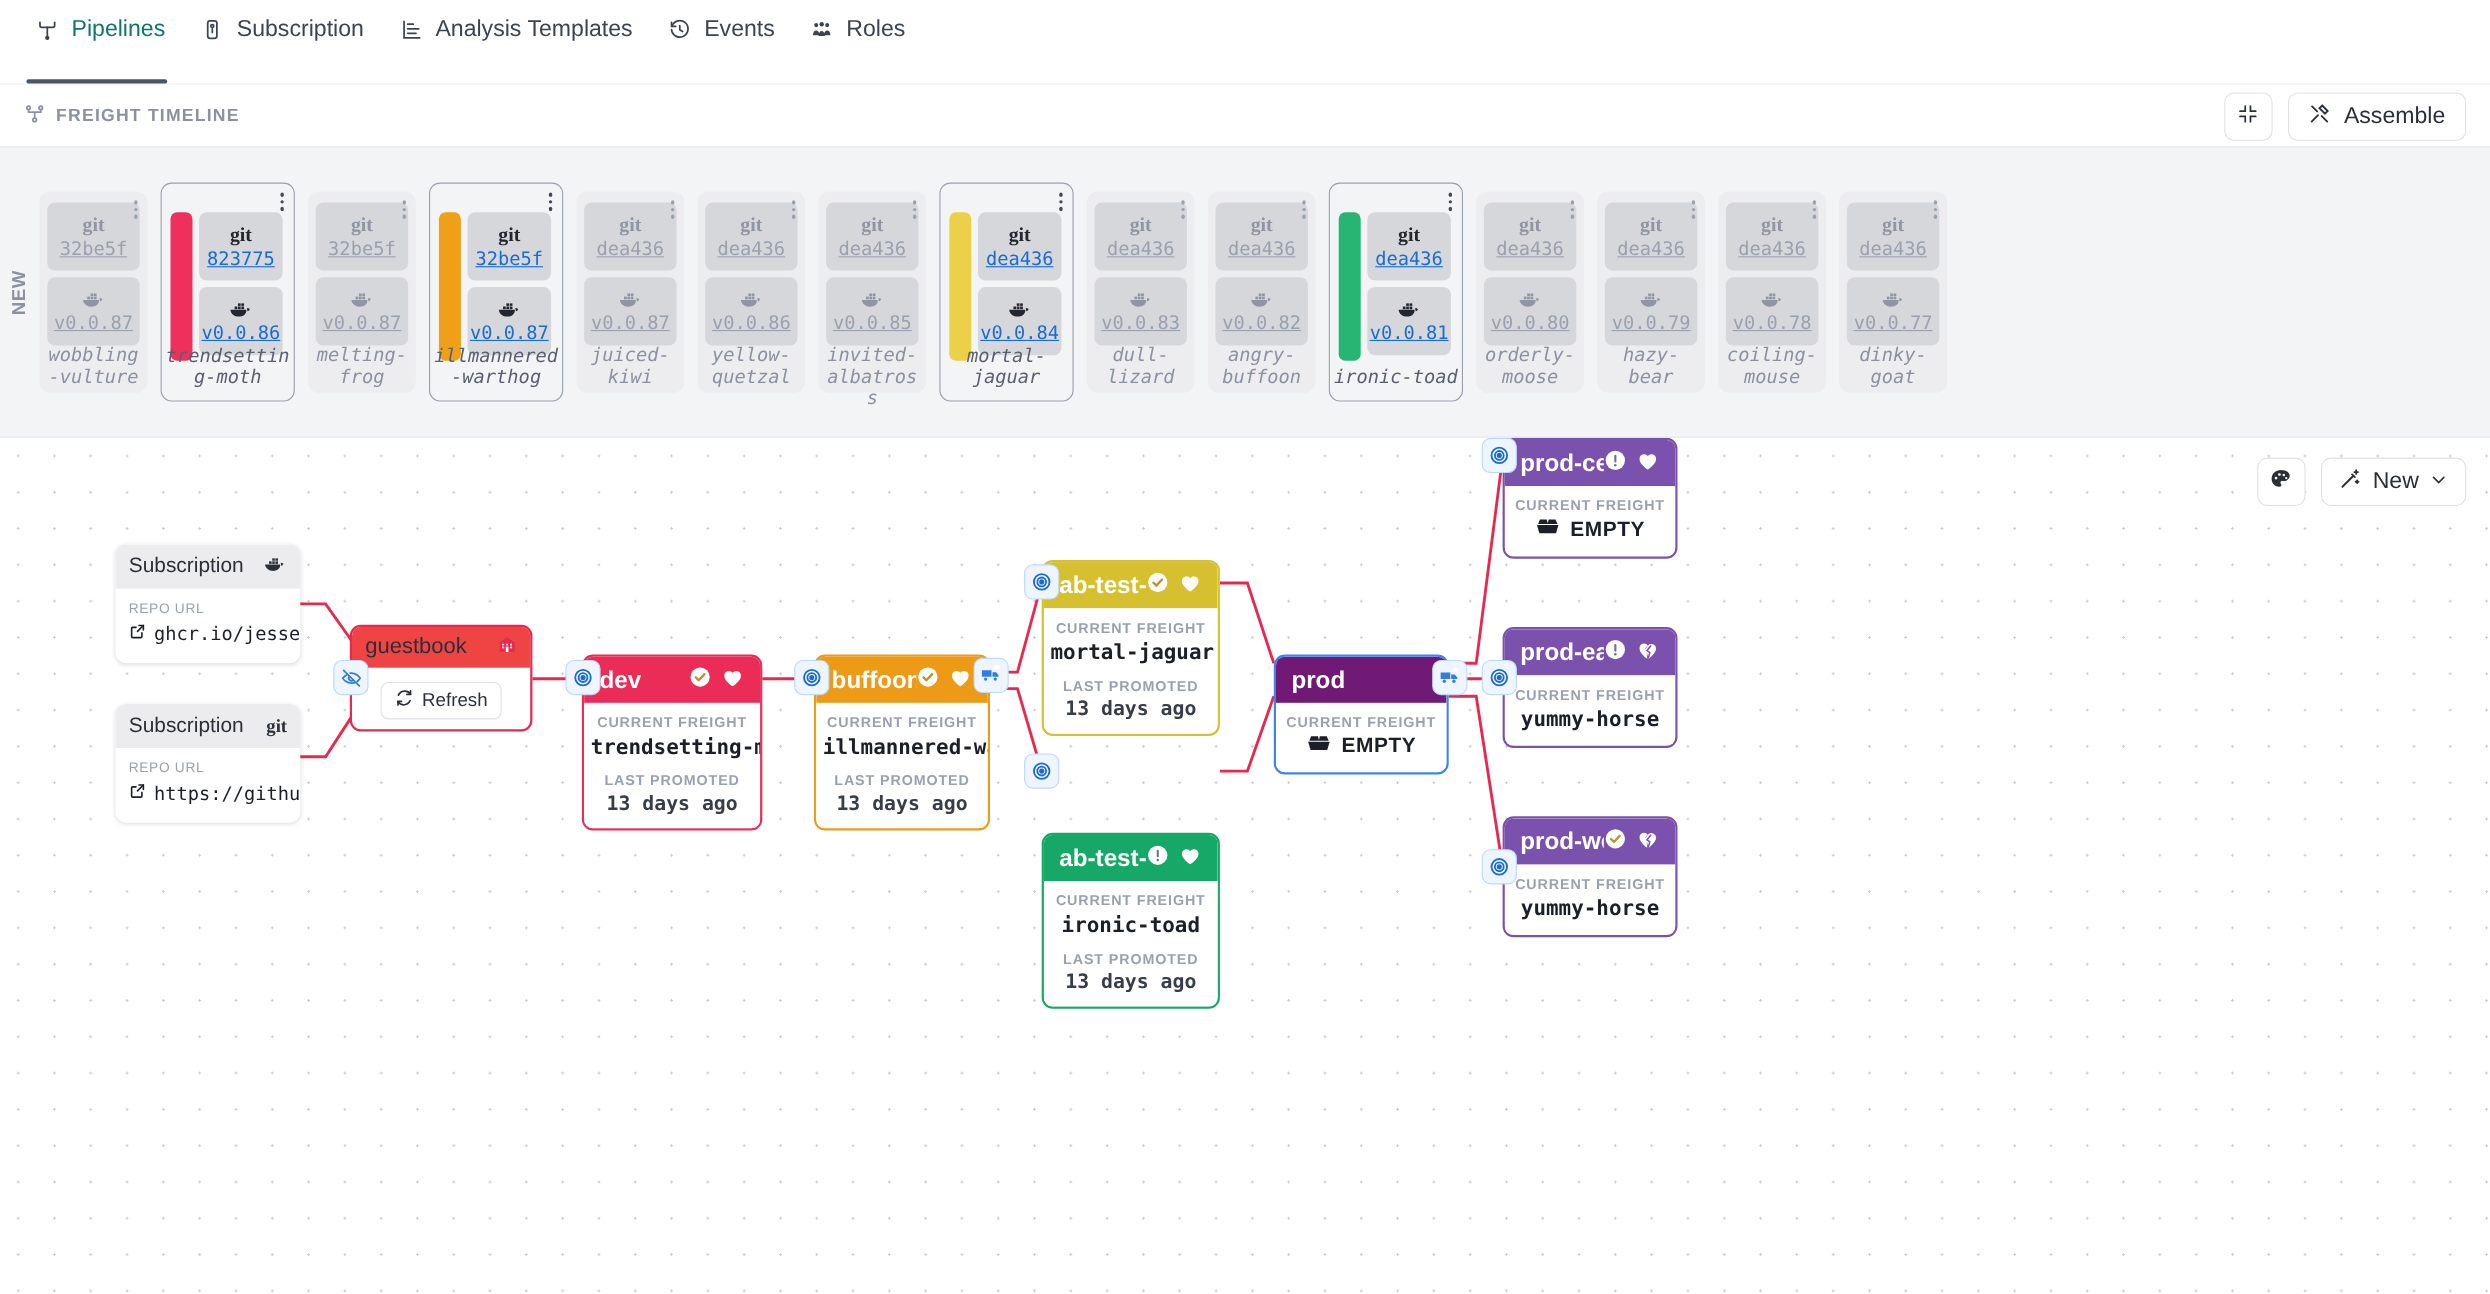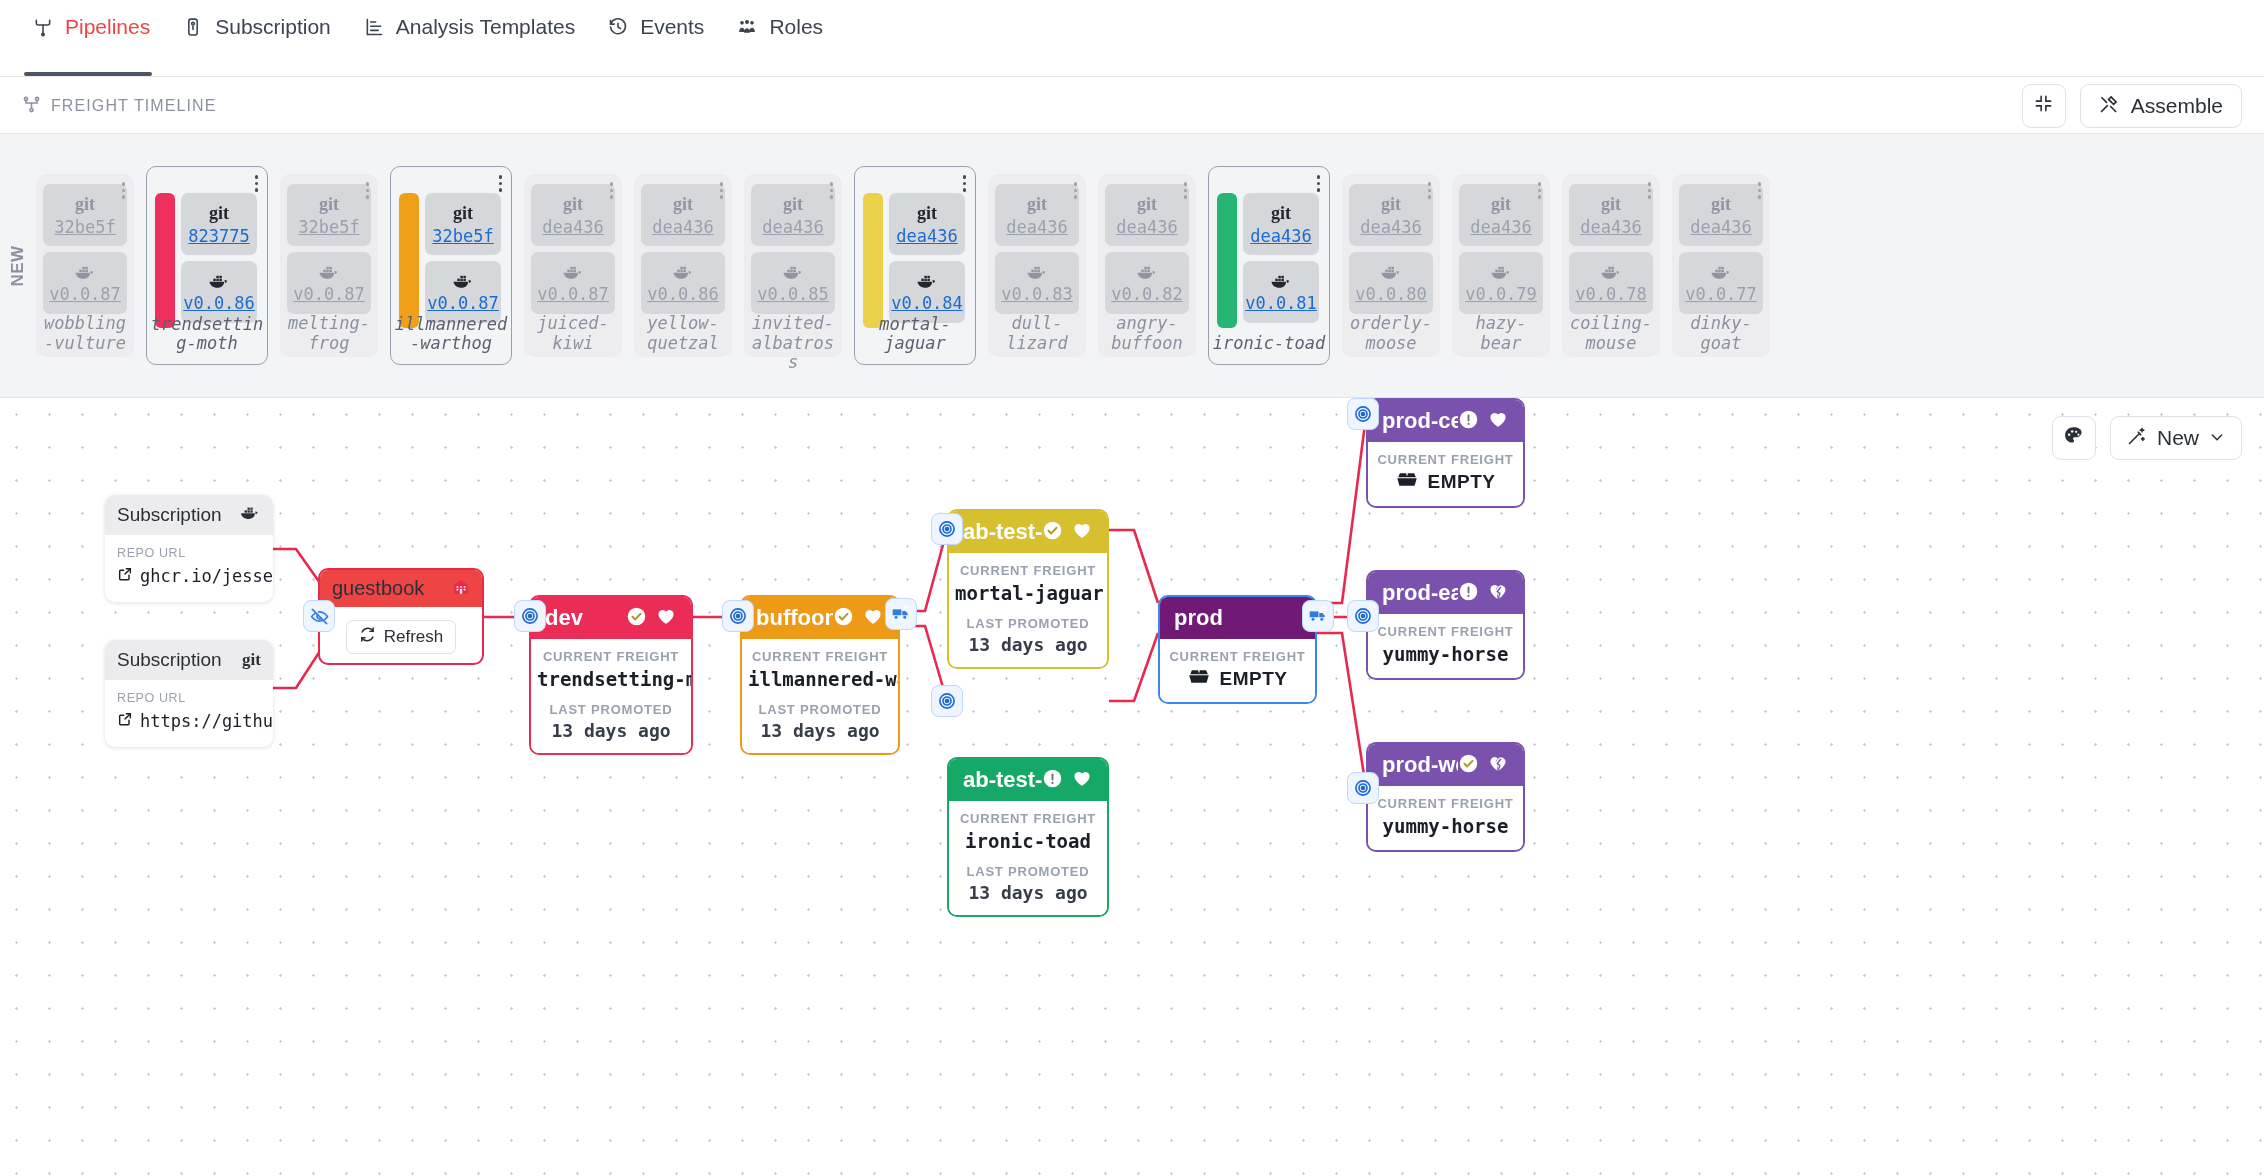--- a/index.html
+++ b/index.html
@@ -16,35 +16,35 @@
     background: #fff; border-bottom: 1px solid #e8e8ea;
     display: flex; align-items: flex-end; padding-left: 22px; gap: 0;
   }
   .navtab {
     display: flex; align-items: center; gap: 11px;
     padding: 0 22px 22px 10px; height: 100%;
     font-size: 21px; color: #3d4451; cursor: pointer;
     position: relative; white-space: nowrap;
   }
   .navtab .ic { display:flex; align-items:center; justify-content:center; width:22px;height:22px;}
-  .navtab.active { color: #ef4444; font-weight: 400; }
+  .navtab.active { color: #0f766e; font-weight: 400; }
   .navtab.active::after {
     content:""; position:absolute; left:2px; right:20px; bottom:0;
     height: 4px; background: #4b5563; border-radius: 2px;
   }
 
   
   #ftbar {
     position: absolute; left:0; top: 77px; width: 2264px; height: 58px;
     display: flex; align-items: center; padding: 0 22px;
     background: #fff;
   }
   #ftbar .lbl {
     display:flex; align-items:center; gap:10px;
-    font-size: 16px; letter-spacing: 1.1px; color: #8b91a0; font-weight: 400;
+    font-size: 16px; letter-spacing: 1.1px; color: #8b91a0; font-weight: 700;
   }
   #ftbar .spacer { flex: 1; }
   .tbtn {
     display:flex; align-items:center; justify-content:center; gap:12px;
     height: 44px; border: 1px solid #dfe1e6; border-radius: 9px;
     background:#fff; font-size: 21px; color:#2b3038; cursor:pointer;
   }
   #btn-collapse { width: 44px; }
   #btn-assemble { padding: 0 18px; margin-left: 14px; }
 

